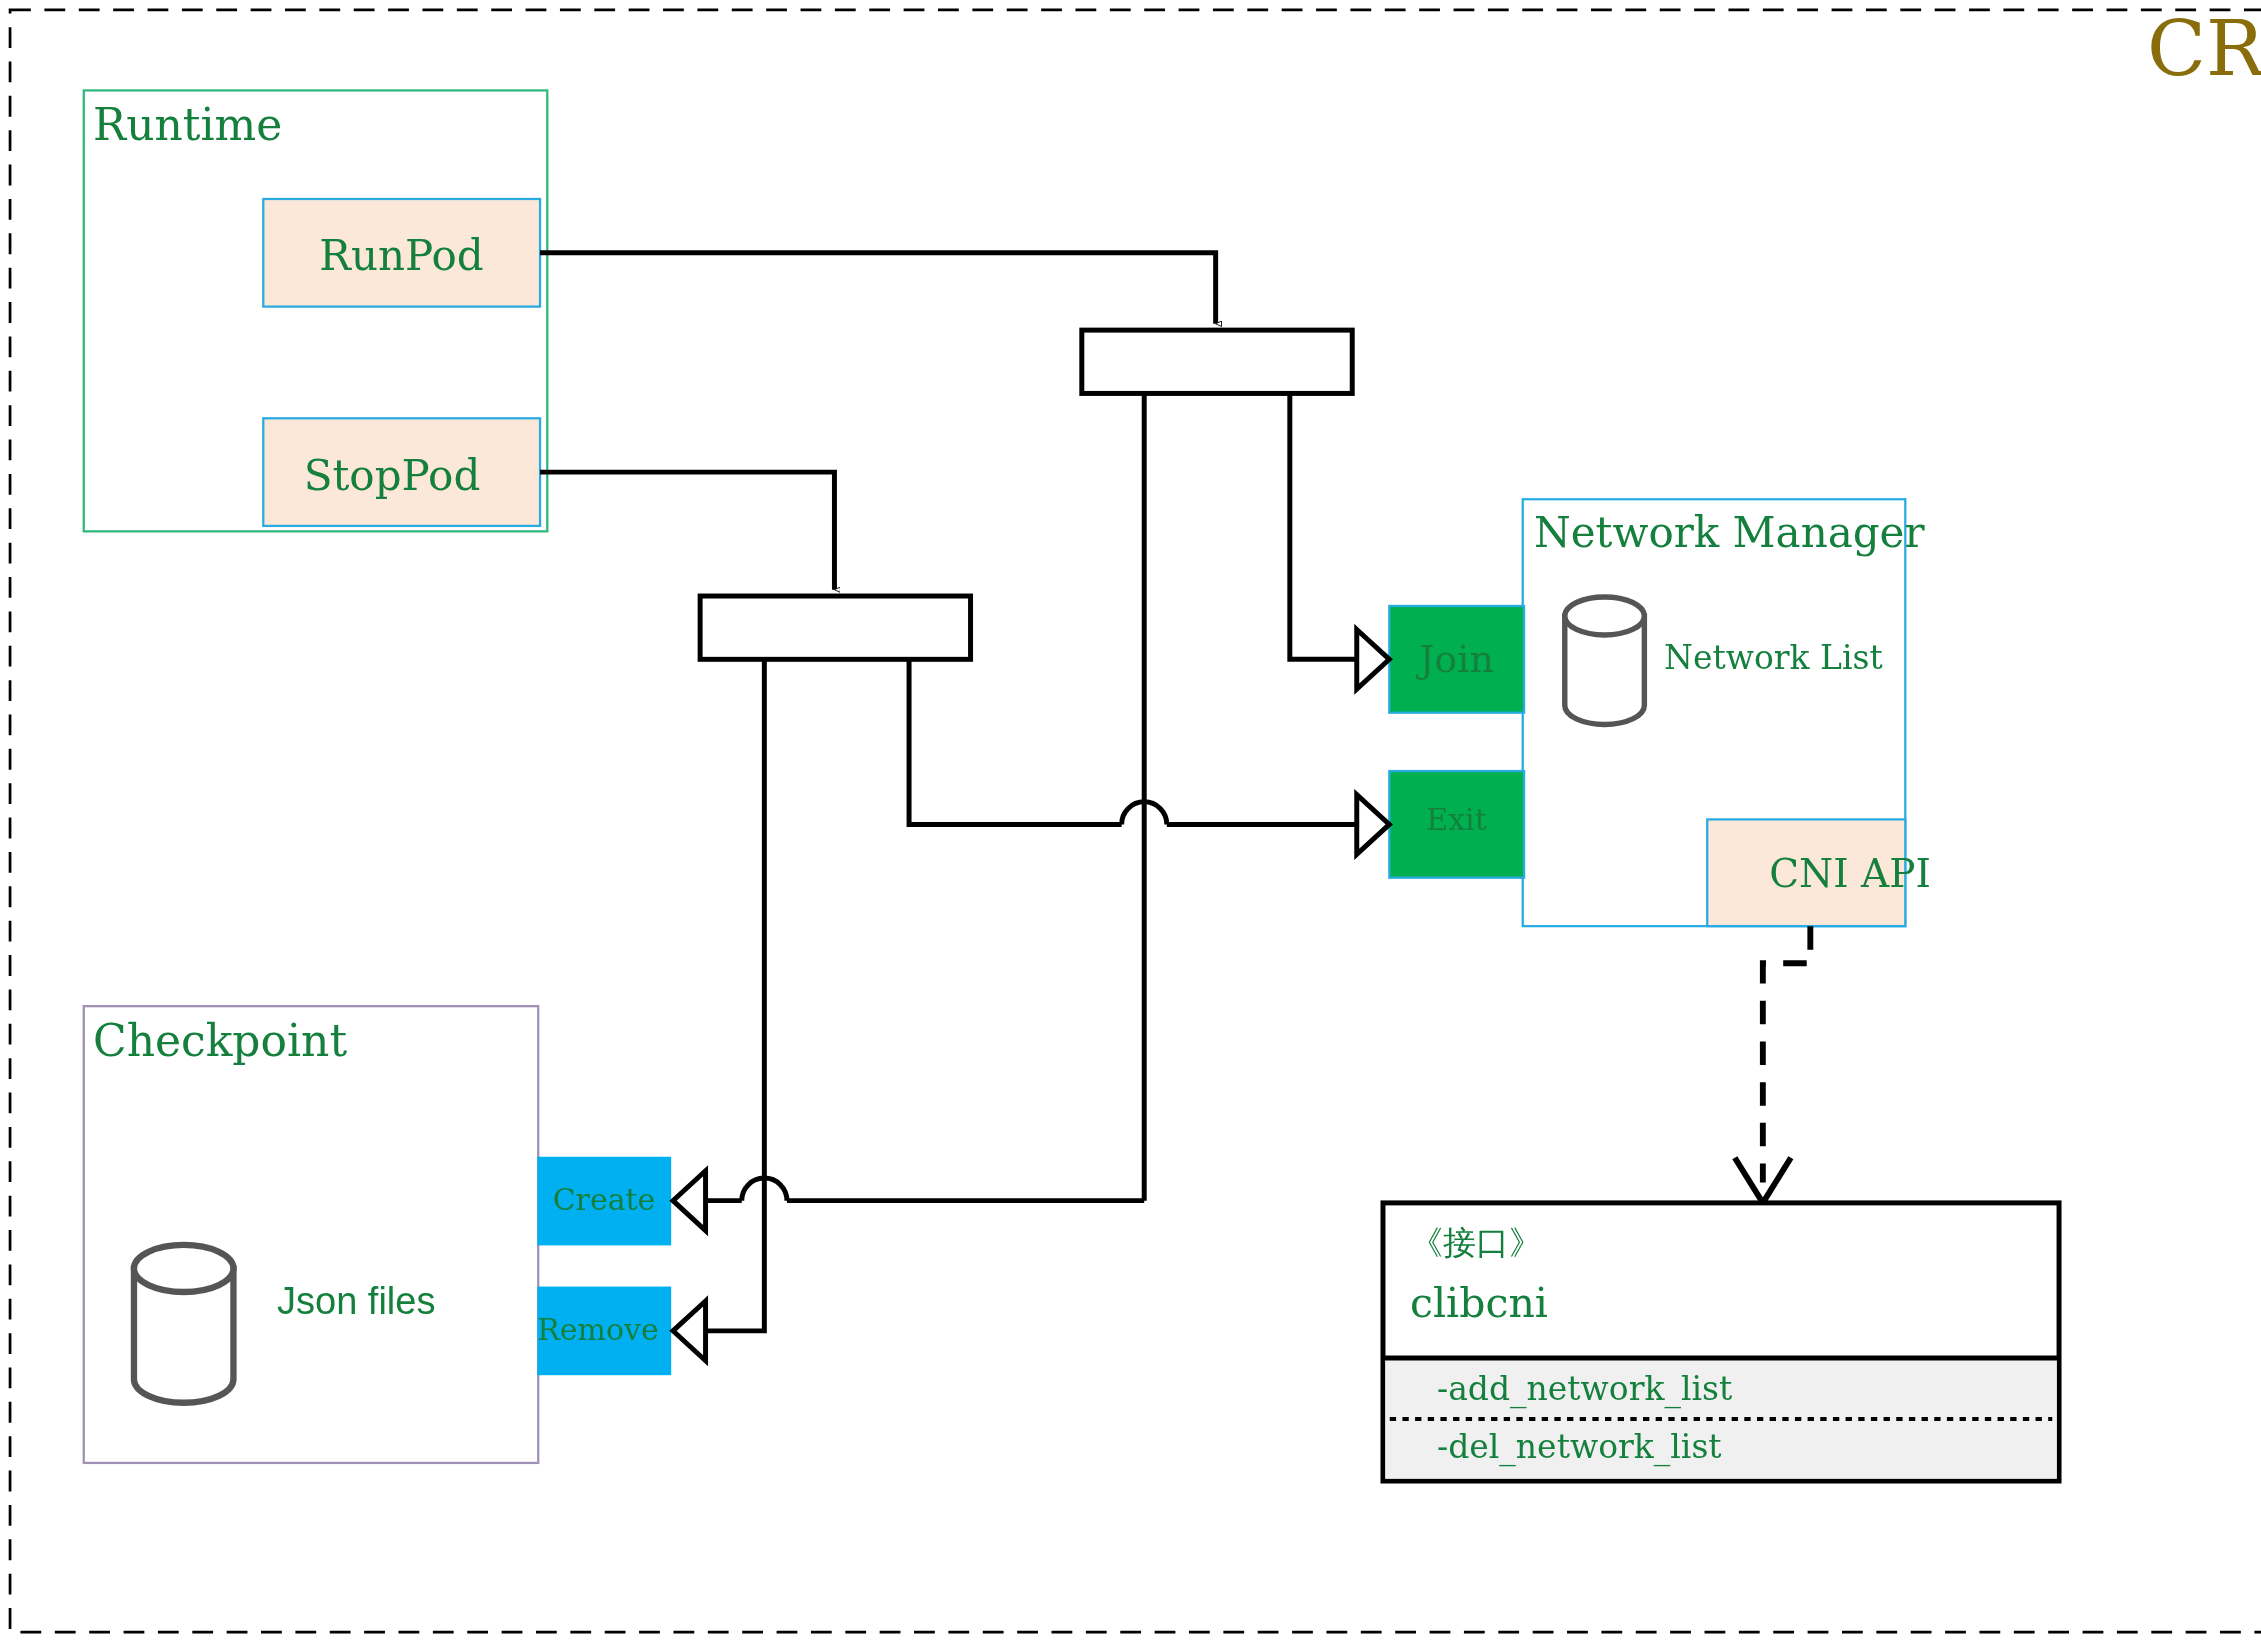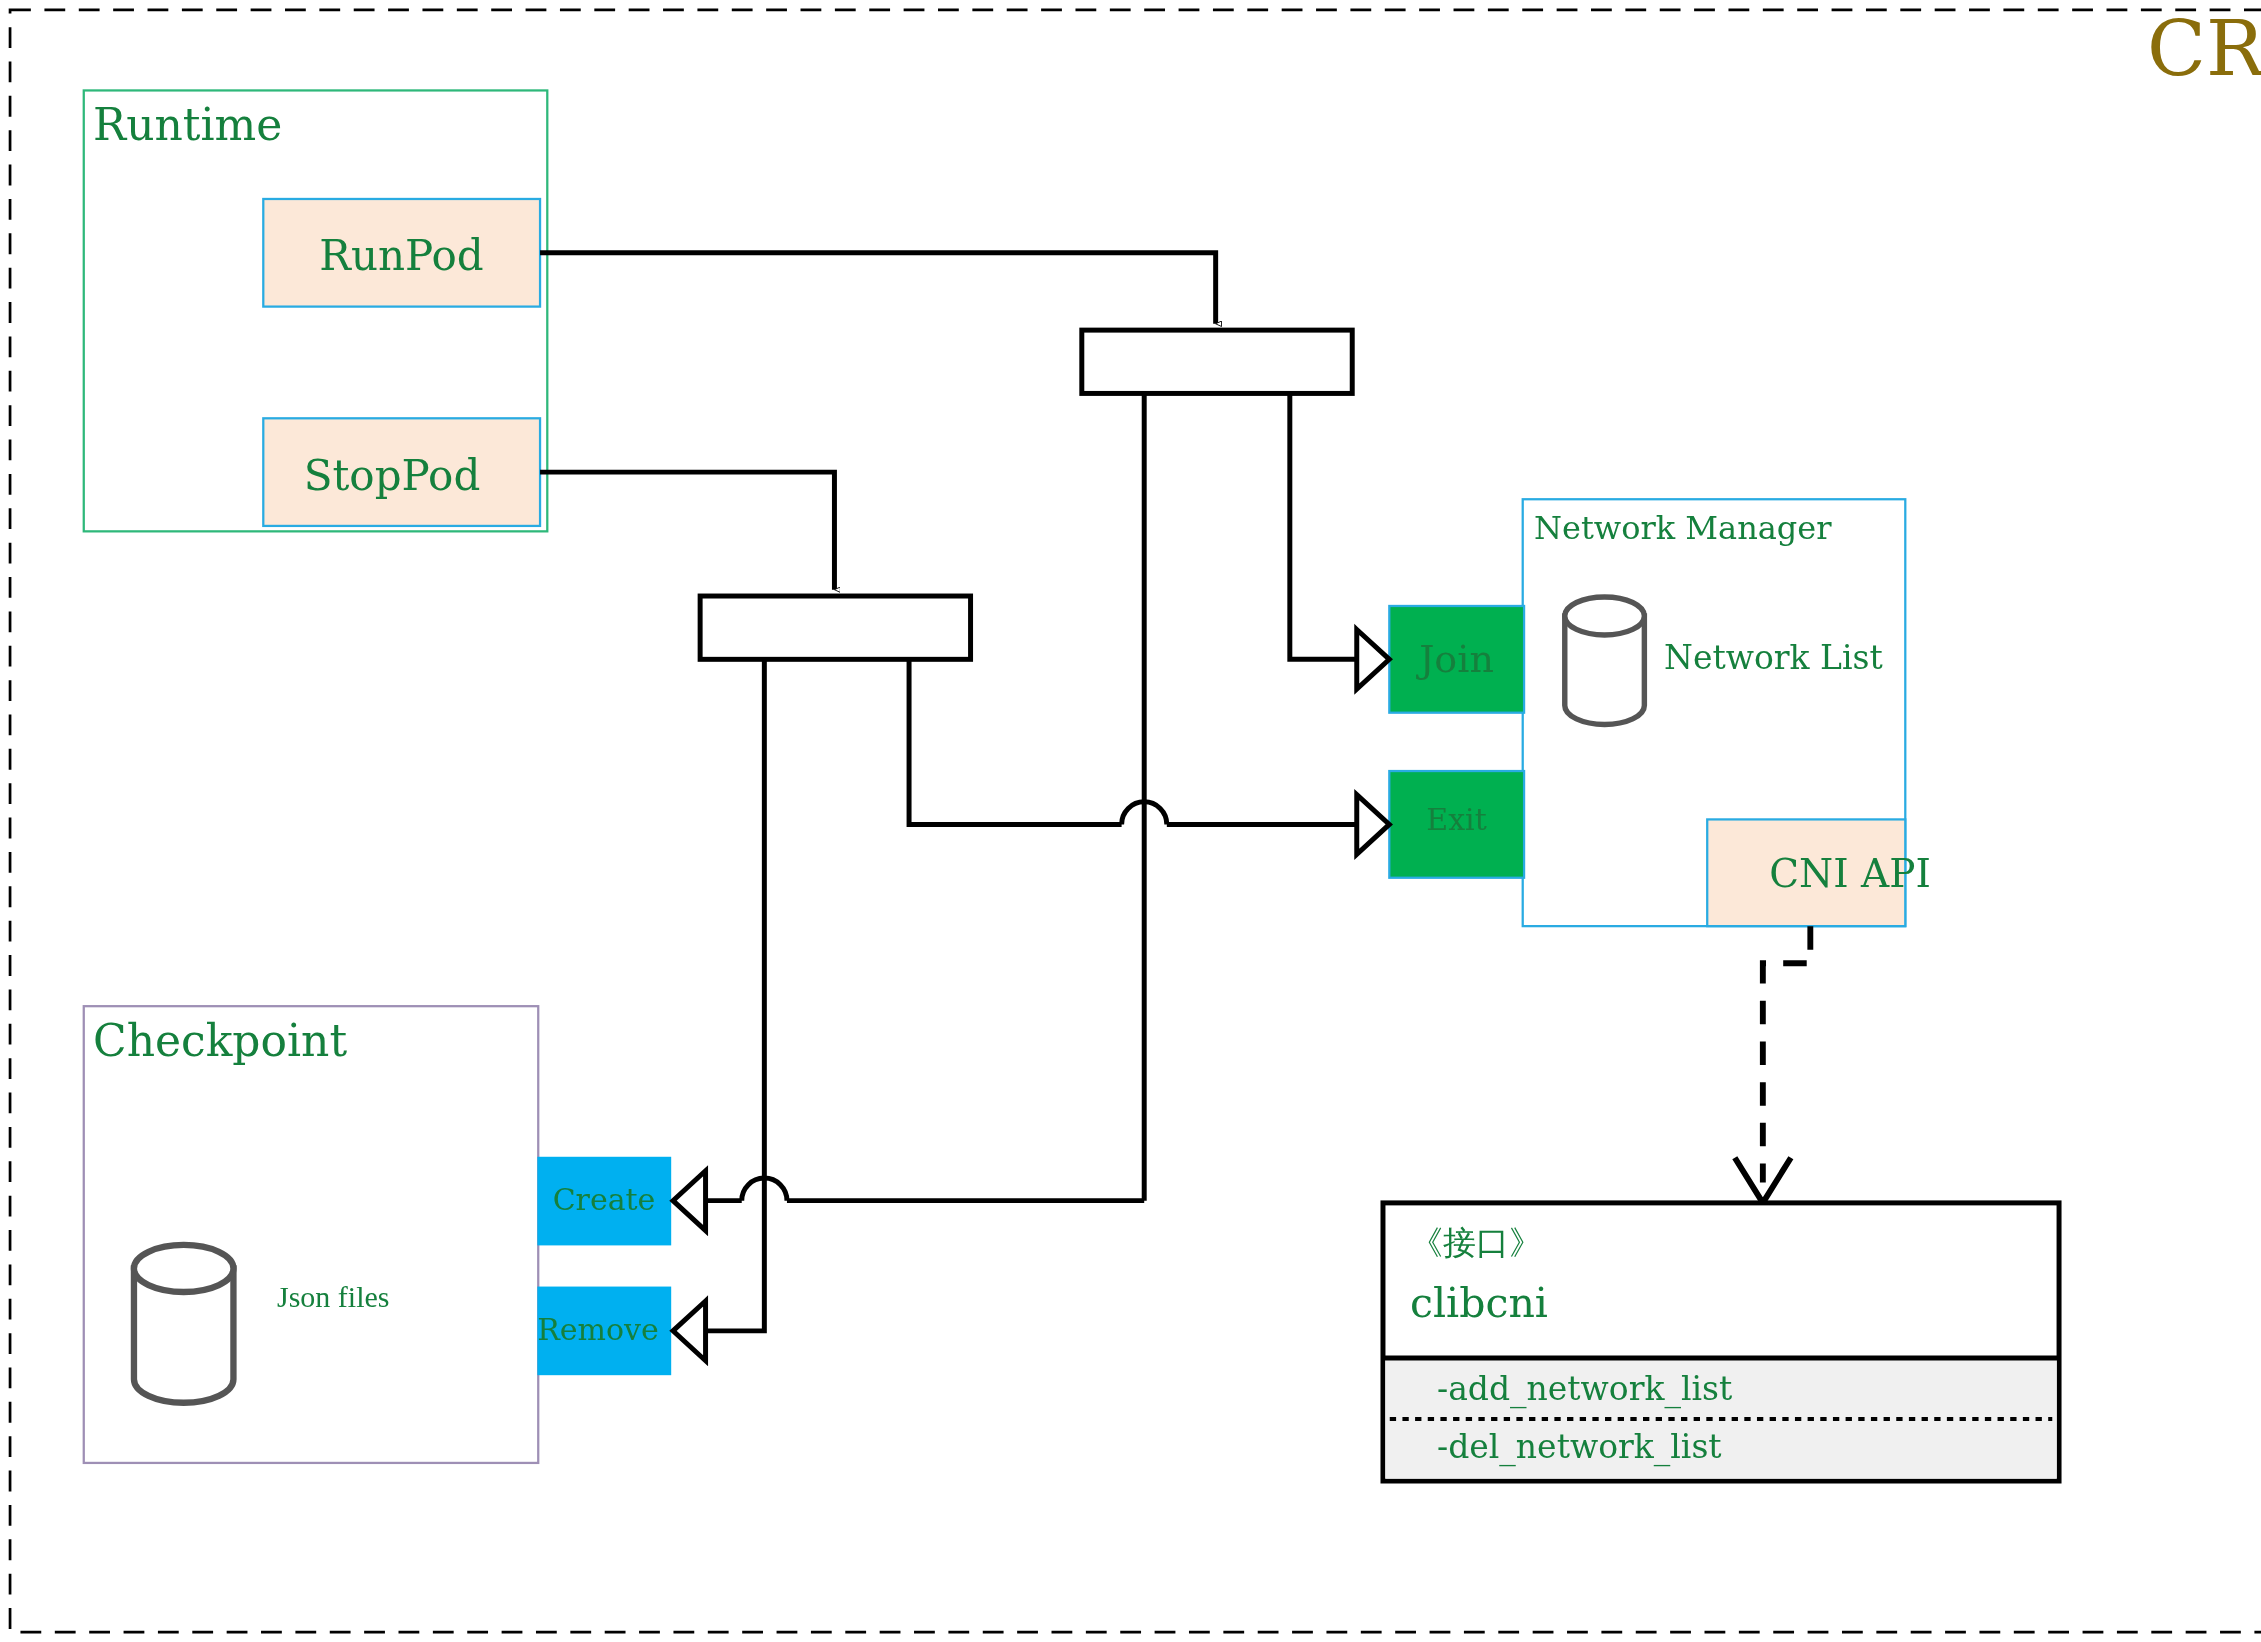--- a/index.html
+++ b/index.html
@@ -90,27 +90,27 @@
 <div class="lbl" style="left:2147px;top:10px;font-size:77px;color:#8a6d0b;font-family:'DejaVu Serif',serif;">CRI</div>
 
 <div class="lbl" style="left:93px;top:103px;font-size:44px;">Runtime</div>
 
 <div class="lbl" style="left:263px;top:235px;width:277px;text-align:center;font-size:42px;">RunPod</div>
 
 <div class="lbl" style="left:263px;top:455px;width:258px;text-align:center;font-size:42px;">StopPod</div>
 
 <div class="lbl" style="left:93px;top:1019px;font-size:44px;">Checkpoint</div>
 
-<div class="lbl" style="left:277px;top:1282px;font-size:30px;font-family:Liberation Serif, serif;">Json files</div>
+<div class="lbl" style="left:277px;top:1282px;font-size:38px;font-family:Liberation Sans, sans-serif;">Json files</div>
 
 <div class="lbl" style="left:537px;top:1185px;width:134px;text-align:center;font-size:30px;">Create</div>
 
 <div class="lbl" style="left:537px;top:1315px;width:122px;text-align:center;font-size:30px;">Remove</div>
 
-<div class="lbl" style="left:1534px;top:512px;font-size:32px;">Network Manager</div>
+<div class="lbl" style="left:1534px;top:512px;font-size:42px;">Network Manager</div>
 
 <div class="lbl" style="left:1664px;top:641px;font-size:33px;">Network List</div>
 
 <div class="lbl" style="left:1389px;top:640px;width:135px;text-align:center;font-size:38px;">Join</div>
 
 <div class="lbl" style="left:1389px;top:805px;width:135px;text-align:center;font-size:30px;">Exit</div>
 
 <div class="lbl" style="left:1707px;top:854px;width:198px;text-align:center;font-size:39px;padding-left:44px;">CNI API</div>
 
 <div class="lbl" style="left:1410px;top:1226px;font-size:33px;font-family:'DejaVu Sans',sans-serif;">《接口》</div>

